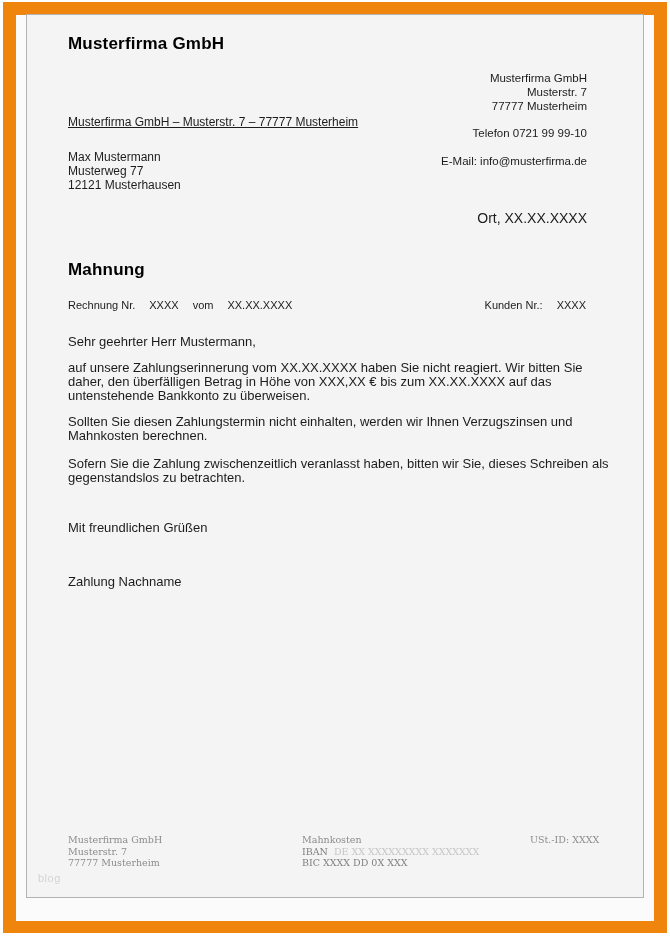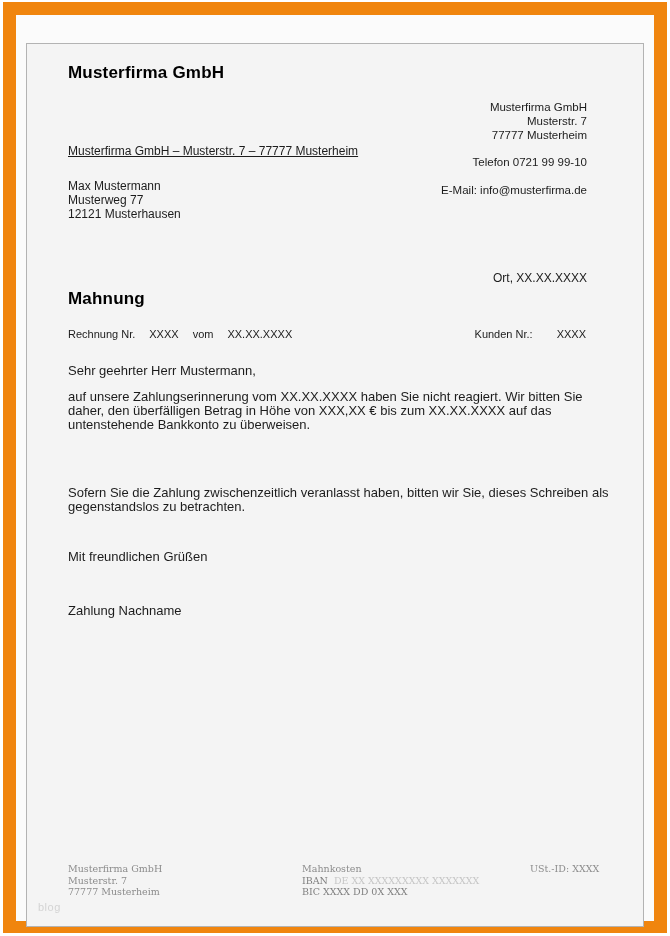--- a/index.html
+++ b/index.html
@@ -13,21 +13,21 @@
 
   .orange-frame {
     position: absolute; left: 3px; top: 2px; width: 664px; height: 931px;
     background: #F0850E;
   }
   .paper-margin {
     position: absolute; left: 16px; top: 15px; width: 638px; height: 906px;
     background: #fbfbfb;
   }
   .page {
-    position: absolute; left: 26px; top: 43px; width: 618px; height: 884px;
+    position: absolute; left: 26px; top: 14px; width: 618px; height: 884px;
     box-sizing: border-box;
     background: #f4f4f4;
     border: 1px solid #b3b3b3;
   }
   .page * { position: absolute; }
 
   .company-title {
     left: 41px; top: 19px;
     font-size: 17px; font-weight: bold; color: #000;
     letter-spacing: 0.2px;
@@ -51,35 +51,35 @@
   }
   .recipient-block {
     left: 41px; top: 135px;
     font-size: 12px; line-height: 14px; color: #1c1c1c;
     white-space: nowrap;
   }
   .recipient-block div { position: static; }
 
   .date-line {
     right: 56px; top: 195px;
-    font-size: 12px; color: #1c1c1c; white-space: nowrap; margin-top: 32px;
+    font-size: 14px; color: #1c1c1c; white-space: nowrap;
   }
 
   .subject-title {
     left: 41px; top: 245px;
     font-size: 17px; font-weight: bold; color: #000;
     letter-spacing: 0.2px; white-space: nowrap;
   }
 
   .ref-line {
     left: 41px; right: 56px; top: 284px;
     font-size: 11px; color: #1c1c1c;
   }
   .ref-left { position: absolute; left: 0; top: 0; display: flex; gap: 14px; white-space: nowrap; align-items: flex-end; }
-  .ref-right { position: absolute; right: 1px; top: 0; display: flex; gap: 24px; white-space: nowrap; margin-left: 28px; }
+  .ref-right { position: absolute; right: 1px; top: 0; display: flex; gap: 14px; white-space: nowrap; margin-left: 28px; }
   .ref-left span, .ref-right span { position: static; }
 
   .body-text {
     left: 41px; width: 544px;
     font-size: 13px; line-height: 14px; color: #1c1c1c;
   }
   .salutation { top: 320px; }
   .para-1 { top: 346px; }
   .para-2 { top: 400px; }
   .para-3 { top: 442px; }
@@ -148,20 +148,21 @@
       <div class="ref-right">
         <span>Kunden Nr.:</span>
         <span>XXXX</span>
       </div>
     </div>
 
     <div class="body-text salutation">Sehr geehrter Herr Mustermann,</div>
 
     <div class="body-text para-1">auf unsere Zahlungserinnerung vom XX.XX.XXXX haben Sie nicht reagiert. Wir bitten Sie daher, den überfälligen Betrag in Höhe von XXX,XX € bis zum XX.XX.XXXX auf das untenstehende Bankkonto zu überweisen.</div>
 
+    <div class="body-text para-2">Sollten Sie diesen Zahlungstermin nicht einhalten, werden wir Ihnen Verzugszinsen und Mahnkosten berechnen.</div>
 
     <div class="body-text para-3">Sofern Sie die Zahlung zwischenzeitlich veranlasst haben, bitten wir Sie, dieses Schreiben als gegenstandslos zu betrachten.</div>
 
     <div class="body-text closing">Mit freundlichen Grüßen</div>
 
     <div class="body-text signature">Zahlung Nachname</div>
 
     <div class="footer-col footer-company">
       <div>Musterfirma GmbH</div>
       <div>Musterstr. 7</div>

